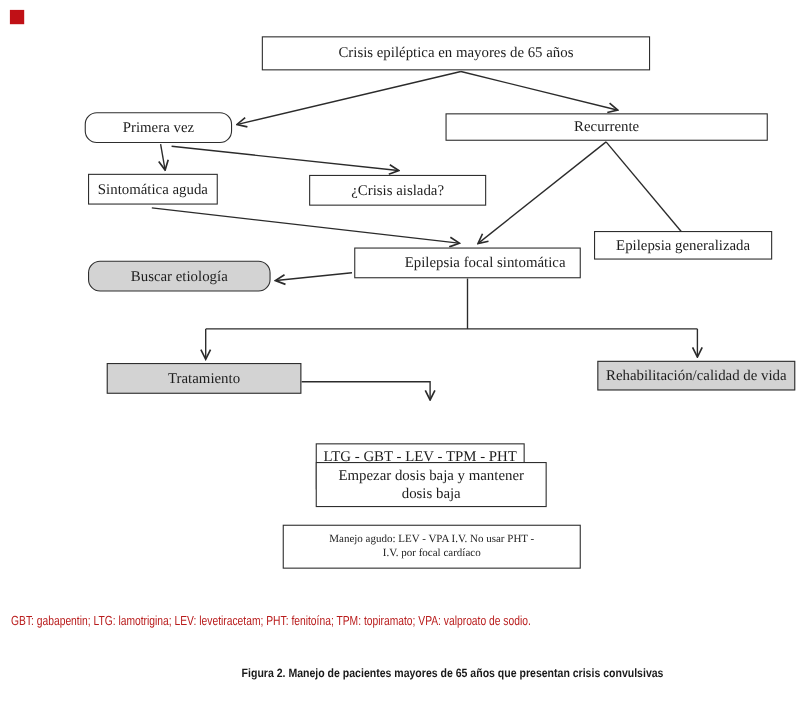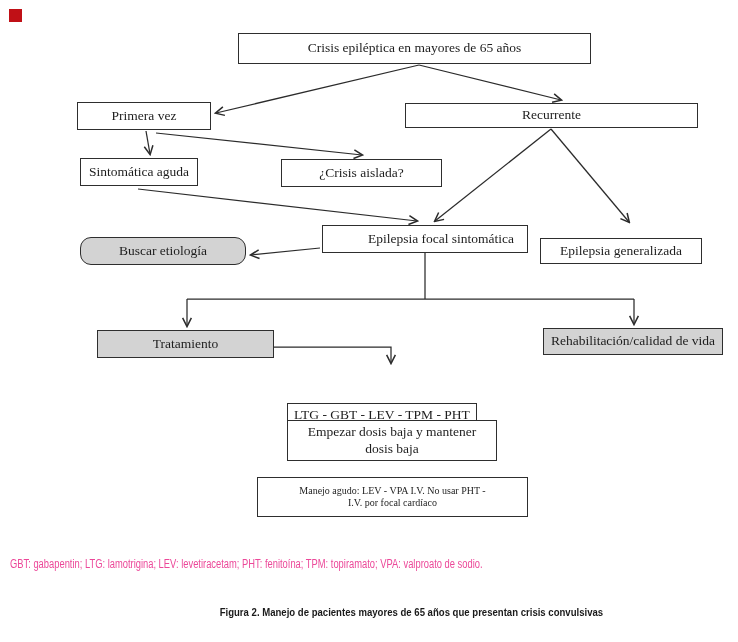--- a/index.html
+++ b/index.html
@@ -10,21 +10,21 @@
   .edges{position:absolute;left:0;top:0;width:738px;height:642px;}
   .edge{fill:none;stroke:var(--line,#2b2b2b);stroke-width:1.25;}
   #arrowhead path{fill:none;stroke:var(--line,#2b2b2b);stroke-width:1.2;}
   .node{position:absolute;box-sizing:border-box;background:#fff;
         border:1px solid var(--box_border,#2e2e2e);
         display:flex;flex-direction:column;align-items:center;justify-content:center;
         font-size:13.5px;line-height:1.25;text-align:center;}
   .node .line{white-space:nowrap;}
   .node.gray{background:var(--gray_fill,#d3d3d3);}
   .footnote{position:absolute;left:10px;top:557px;font-family:"Liberation Sans","DejaVu Sans",sans-serif;
-        font-size:12px;color:#ec4899;white-space:nowrap;text-align:center;}
+        font-size:12px;color:#b91c1c;white-space:nowrap;text-align:center;}
   .footnote .squeeze{display:inline-block;transform:scaleX(0.78);transform-origin:left top;}
   .caption{position:absolute;left:0;top:606px;width:738px;text-align:center;
         font-family:"Liberation Sans","DejaVu Sans",sans-serif;font-size:11px;font-weight:700;
         color:#1a1a1a;white-space:nowrap;}
   .caption .squeeze{display:inline-block;transform:translateX(42px) scaleX(0.87);transform-origin:center top;}
 </style>
 </head>
 <body>
 
 <div class="page">
@@ -49,21 +49,21 @@
     <path class="edge" d="M187,299 L634,299"></path>
     <path class="edge" d="M187,299 L187,326" marker-end="url(#arrowhead)"></path>
     <path class="edge" d="M634,299 L634,324" marker-end="url(#arrowhead)"></path>
     <path class="edge" d="M274,347 L391,347 L391,363" marker-end="url(#arrowhead)"></path>
   </svg>
 
   <div class="node" style="left:238px;top:33px;width:353px;height:31px;">
     <span class="line">Crisis epiléptica en mayores de 65 años</span>
   </div>
 
-  <div class="node" style="left:77px;top:102px;width:134px;height:28px;">
+  <div class="node" style="left:77px;top:102px;width:134px;height:28px;border-radius:11px;">
     <span class="line">Primera vez</span>
   </div>
 
   <div class="node" style="left:405px;top:103px;width:293px;height:25px;">
     <span class="line">Recurrente</span>
   </div>
 
   <div class="node" style="left:80px;top:158px;width:118px;height:28px;">
     <span class="line">Sintomática aguda</span>
   </div>
@@ -73,21 +73,21 @@
   </div>
 
   <div class="node gray" style="left:80px;top:237px;width:166px;height:28px;border-radius:11px;">
     <span class="line">Buscar etiología</span>
   </div>
 
   <div class="node" style="left:322px;top:225px;width:206px;height:28px;padding-left:32px;">
     <span class="line">Epilepsia focal sintomática</span>
   </div>
 
-  <div class="node" style="left:540px;top:238px;width:162px;height:26px;">
+  <div class="node" style="left:540px;top:210px;width:162px;height:26px;">
     <span class="line">Epilepsia generalizada</span>
   </div>
 
   <div class="node gray" style="left:97px;top:330px;width:177px;height:28px;">
     <span class="line">Tratamiento</span>
   </div>
 
   <div class="node gray" style="left:543px;top:328px;width:180px;height:27px;">
     <span class="line">Rehabilitación/calidad de vida</span>
   </div>

